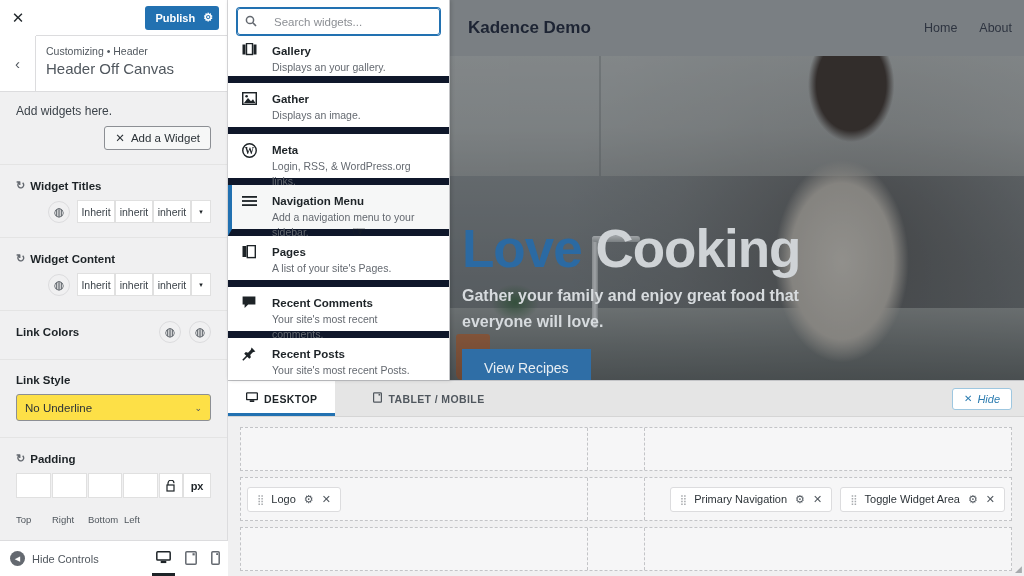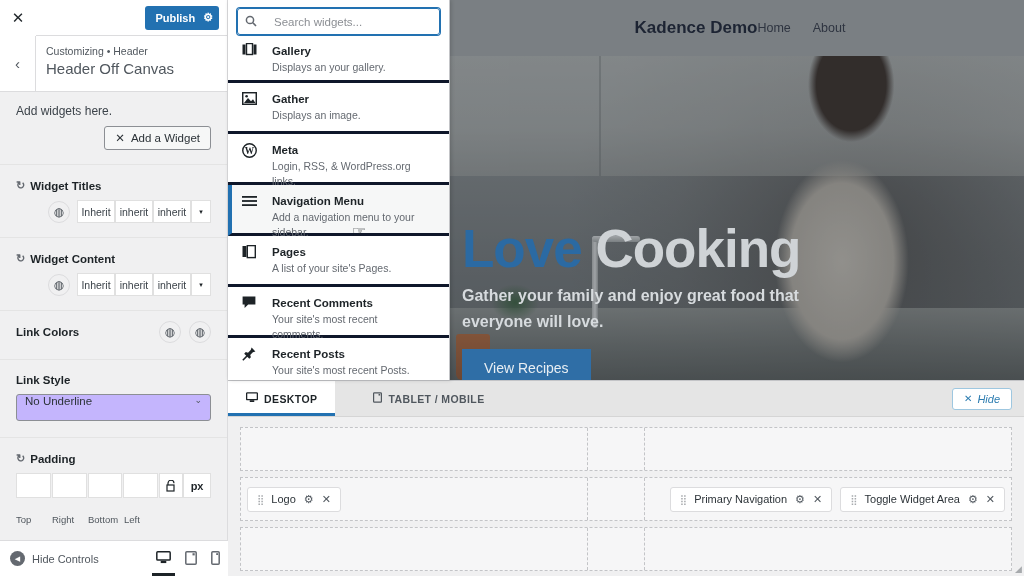--- a/index.html
+++ b/index.html
@@ -73,23 +73,23 @@
   .mini-caret {
     background: #fff; border: 1px solid #e0e0e0; height: 23px; width: 20px;
     display: flex; align-items: center; justify-content: center;
     font-size: 7px; color: #1d2327; cursor: pointer;
   }
   .linkcolors-row { display: flex; align-items: center; justify-content: space-between; padding: 10px 0 16px; }
   .linkcolors-label { font-size: 11.5px; font-weight: 700; color: #1d2327; }
   .swatches { display: flex; gap: 8px; }
   .ctl-label-plain { font-size: 11.5px; font-weight: 700; color: #1d2327; padding-top: 14px; }
   .select {
-    margin: 8px 0 16px; width: 100%; height: 27px; background: #c4b5fd;
+    margin: 8px 0 16px; width: 100%; height: 27px; background: #fde047;
     border: 1px solid #8c8f94; border-radius: 3px; display: flex;
-    justify-content: space-between; padding: 0 8px;
+    align-items: center; justify-content: space-between; padding: 0 8px;
     font-size: 11.5px; color: #2c3338; cursor: pointer;
   }
   .select .chev { font-size: 9px; color: #50575e; }
   .pad-inputs { display: flex; padding: 8px 0 14px; }
   .pad-box {
     background: #fff; border: 1px solid #e0e0e0; height: 25px; width: 35px;
     margin-right: 1px; cursor: text;
   }
   .pad-lock {
     background: #fff; border: 1px solid #e0e0e0; height: 25px; width: 24px;
@@ -135,41 +135,41 @@
     box-shadow: 0 0 0 1px #2271b1; display: flex; align-items: center; padding-left: 36px;
   }
   .search-ico { position: absolute; left: 7px; top: 6px; font-size: 12px; color: #646970; }
   .search-wrap input {
     border: none; outline: none; font-size: 11.5px; color: #2c3338;
     width: 100%; height: 100%; font-family: inherit; background: transparent;
   }
   .search-wrap input::placeholder { color: #8c8f94; }
   .picker-list { flex: 1; overflow: hidden; position: relative; }
   .w-item {
-    padding: 8px 24px 10px 44px; border-bottom: 3px solid #0f172a;
+    padding: 8px 24px 10px 44px; border-bottom: 7px solid #0f172a;
     position: relative; cursor: pointer; height: 51px;
   }
   .w-item.first { height: 40px; padding-top: 0; }
   .w-item.hl { background: #f6f7f7; border-left: 4px solid #2271b1; padding-left: 40px; }
   .w-ico {
     position: absolute; left: 14px; top: 9px; font-size: 15px; color: #1d2327; line-height: 1;
   }
   .w-item.first .w-ico { top: 0; }
   .w-item.hl .w-ico { left: 10px; }
   .w-title { font-size: 11.5px; font-weight: 700; color: #1d2327; line-height: 16px; }
   .w-desc { font-size: 10.5px; color: #646970; line-height: 15px; margin-top: 1px; }
 
   
   .preview {
     position: absolute; left: 450px; top: 0; width: 574px; height: 380px;
     overflow: hidden; background: #7a7f83;
   }
   .prev-header {
     position: relative; height: 56px; background: #7a7f83;
-    display: flex; align-items: center; justify-content: center;
+    display: flex; align-items: center; justify-content: space-between;
     padding: 0 12px 0 18px;
   }
   .brand { font-size: 17px; font-weight: 700; color: #1d2433; }
   .prev-nav { display: flex; gap: 22px; }
   .prev-nav span { font-size: 12.5px; color: #2e3440; }
   .hero { position: relative; height: 324px; overflow: hidden; }
   .hero-bg {
     position: absolute; inset: 0;
     background:
       radial-gradient(circle at 72% 55%, rgba(38,34,32,.55) 0%, rgba(60,58,56,.18) 42%, rgba(0,0,0,0) 66%),

